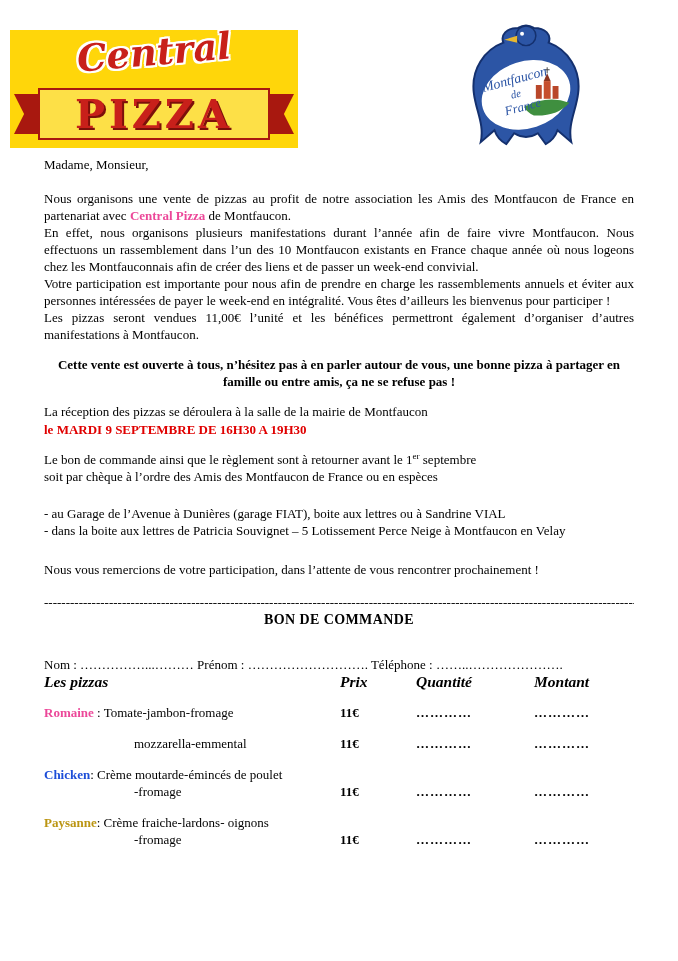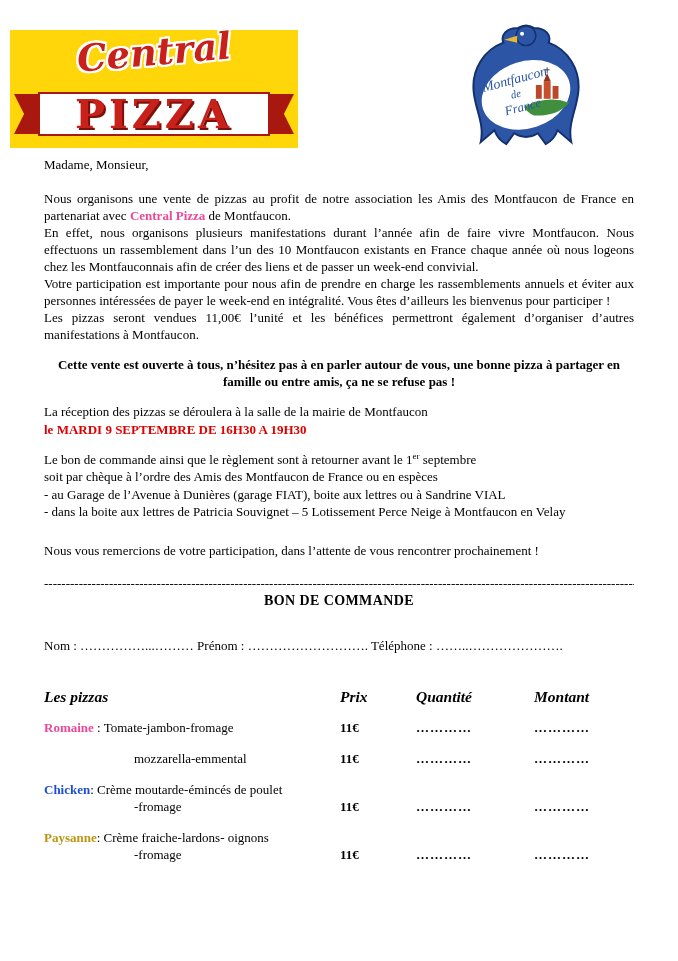--- a/index.html
+++ b/index.html
@@ -11,44 +11,44 @@
   .header { position:relative; height:150px; }
   .pizza-logo { position:absolute; left:10px; top:30px; width:288px; height:118px; background:#ffd60a; }
   .central-script { position:relative; top:0px; text-align:center; font-family:"DejaVu Serif", serif;
     font-size:37px; font-weight:bold; font-style:italic; color:#c8201a; transform:rotate(-5deg);
     text-shadow:-2px -2px 0 #fff, 2px -2px 0 #fff, -2px 2px 0 #fff, 2px 2px 0 #fff,
                 -2px 0 0 #fff, 2px 0 0 #fff, 0 -2px 0 #fff, 0 2px 0 #fff; }
   .banner-row { position:absolute; left:4px; right:4px; top:58px; height:52px; display:flex; align-items:center; }
   .ribbon { width:36px; height:40px; background:#a8180f; flex:none; }
   .ribbon-left  { clip-path:polygon(0 0, 100% 0, 100% 100%, 0 100%, 28% 50%); margin-right:-12px; }
   .ribbon-right { clip-path:polygon(0 0, 100% 0, 72% 50%, 100% 100%, 0 100%); margin-left:-12px; }
-  .banner-mid { flex:1; height:44px; background:#ffffff; border:2px solid #a8180f; z-index:1;
+  .banner-mid { flex:1; height:52px; background:#fde047; border:2px solid #a8180f; z-index:1;
     display:flex; align-items:center; justify-content:center; }
   .pizza-word { font-family:"DejaVu Serif", serif; font-size:40px; font-weight:bold; color:#c8201a;
     letter-spacing:4px; line-height:1; text-shadow:2px 2px 0 #7c100a; }
   .mf-logo { position:absolute; right:82px; top:22px; width:140px; height:128px; }
 
   
   .content { padding:0 44px; font-size:13px; line-height:17px; }
   .salutation { margin:6px 0 17px; }
   .jp { text-align:justify; margin:0; }
   .brand { font-weight:bold; }
   .highlight { font-weight:bold; text-align:center; margin-top:13px; }
   .reception { margin-top:13px; }
   .date-line { font-weight:bold; text-align:left; margin-top:1px; }
   .return1 { margin-top:13px; }
-  .drop1 { margin-top:1px; }
+  .drop1 { margin-top:20px; }
   .thanks { margin-top:22px; }
   sup { font-size:9px; line-height:0; }
 
   
   .separator { margin-top:16px; white-space:nowrap; overflow:hidden; font-size:13px; color:#000; }
   .bon-title { text-align:center; font-weight:bold; font-size:14px; letter-spacing:0.4px; margin-top:0; font-family:"Liberation Serif", serif; }
   .fields-line { margin-top:28px; }
-  .order-table { margin-top:34px; }
+  .order-table { }
   .t-head, .t-row { display:grid; grid-template-columns:296px 76px 118px 100px; }
   .t-head { font-weight:bold; font-style:italic; font-size:15.5px; }
   .t-row { margin-top:14px; align-items:end; }
   .pizza-name { font-weight:bold; }
   .desc2 { padding-left:90px; }
   .price { font-weight:bold; }
   .dots { font-weight:bold; letter-spacing:1px; }
 </style>
 </head>
 <body>

